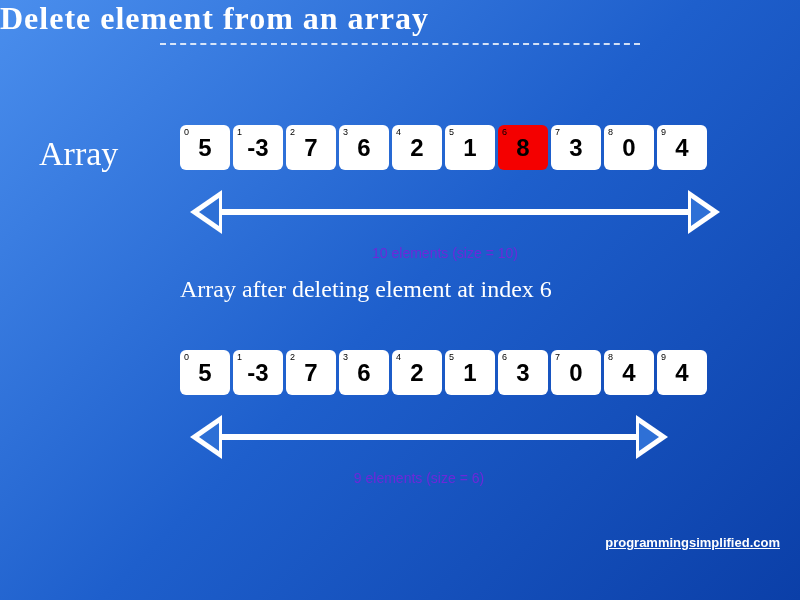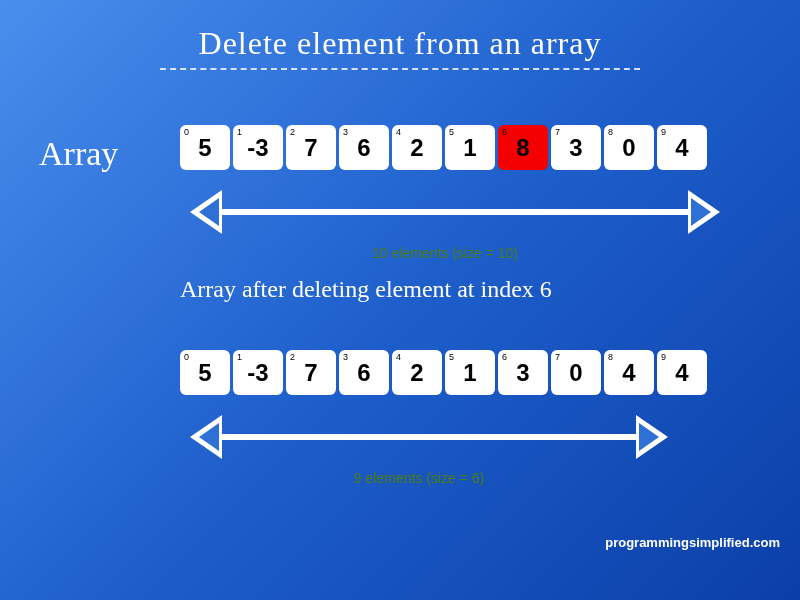--- a/index.html
+++ b/index.html
@@ -6,24 +6,23 @@
   body {
     width: 800px;
     height: 600px;
     background: linear-gradient(135deg, #4a8eed 0%, #1e5fcc 50%, #0b3fa8 100%);
     font-family: Georgia, 'Times New Roman', serif;
     color: white;
     overflow: hidden;
     position: relative;
   }
   .title {
-    text-align: center;
+    text-align: left;
     font-size: 32px;
-    font-weight: 400;
-    margin-top: 25px;
+    font-weight: 700;
     letter-spacing: 1px;
   }
   .title-underline {
     width: 480px;
     margin: 6px auto 0;
     border-bottom: 2px dashed rgba(255,255,255,0.8);
     height: 1px;
   }
   .array-label {
     position: absolute;
@@ -102,40 +101,41 @@
     right: 9px; top: -14px;
     width: 0; height: 0;
     border-top: 14px solid transparent;
     border-bottom: 14px solid transparent;
     border-left: 20px solid #2e70d6;
   }
   .arrow-caption {
     position: absolute;
     font-family: Arial, sans-serif;
     font-size: 14px;
-    color: #4d7c0f;
+    color: #6d28d9;
     text-align: center;
   }
   .cap1 { left: 180px; top: 245px; width: 530px; }
   .cap2 { left: 180px; top: 470px; width: 478px; }
   .subtitle {
     position: absolute;
     left: 180px;
     top: 276px;
     font-size: 24px;
     font-family: Liberation Serif, serif;
   }
   .credit {
     position: absolute;
     right: 20px;
     bottom: 50px;
     font-family: Arial, sans-serif;
     font-size: 13px;
     font-weight: bold;
     color: white;
+    text-decoration: underline;
   }
 </style>
 </head>
 <body>
 
 <div class="title">Delete element from an array</div>
 <div class="title-underline"></div>
 
 <div class="array-label">Array</div>
 

